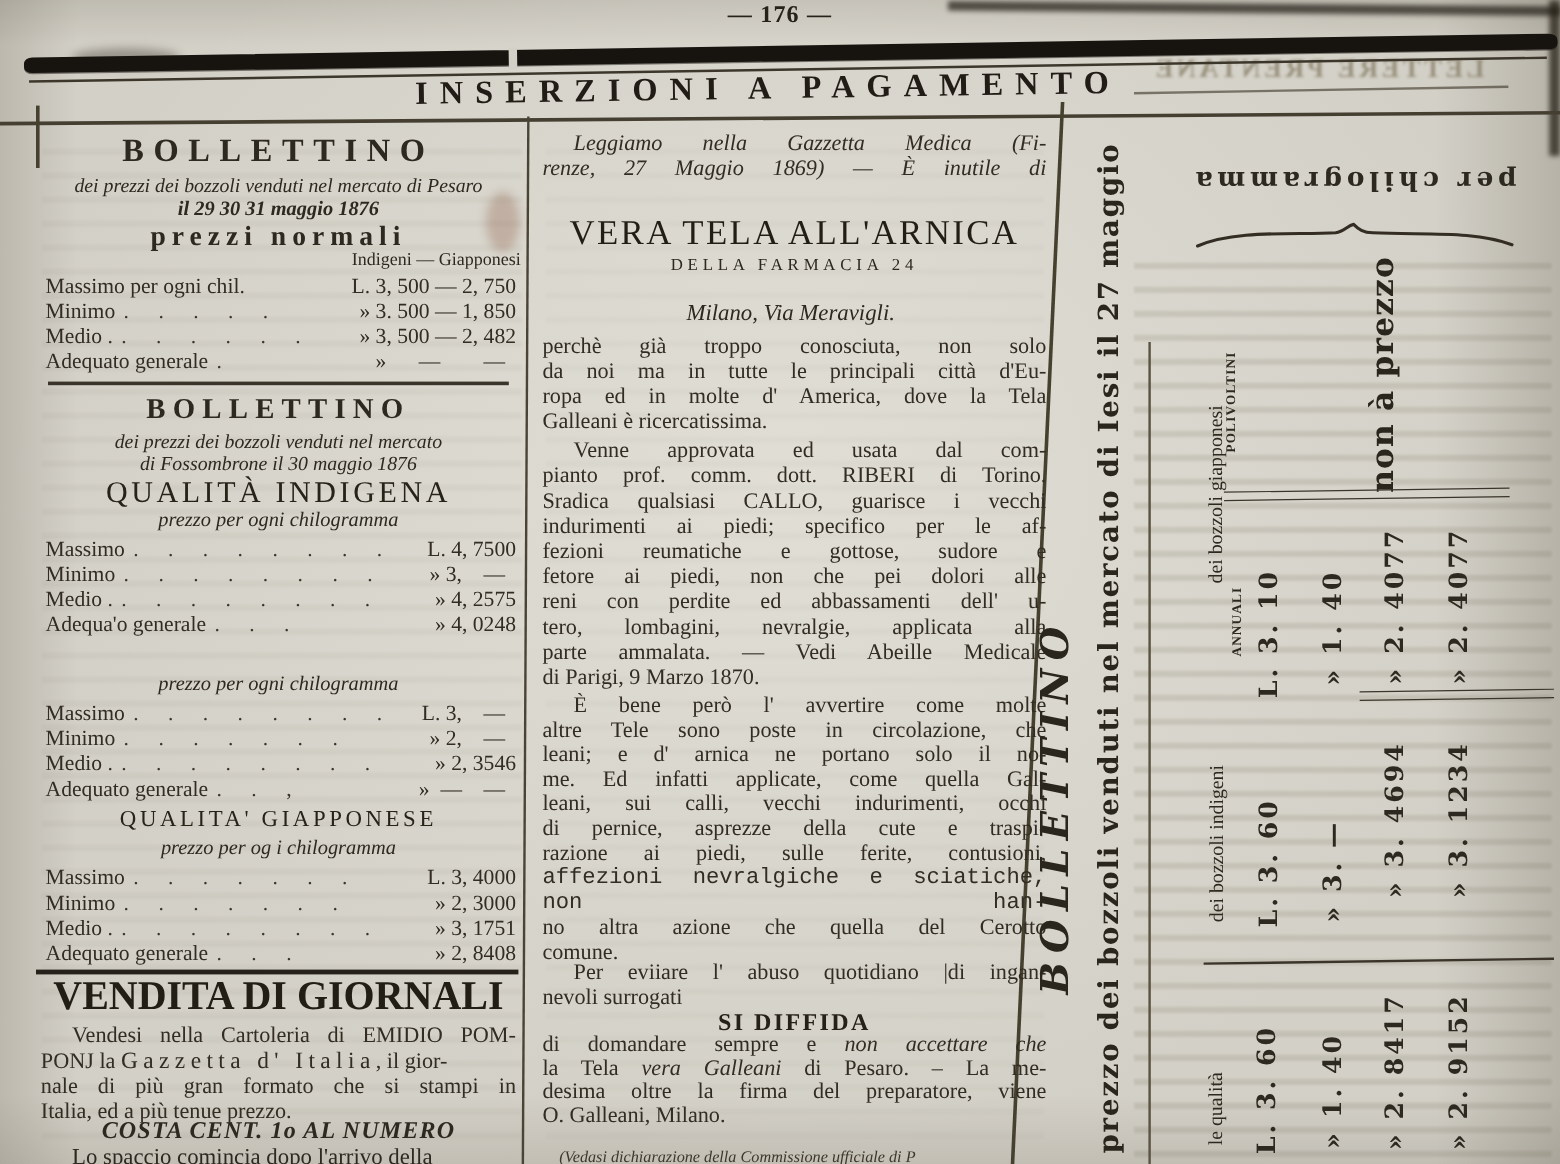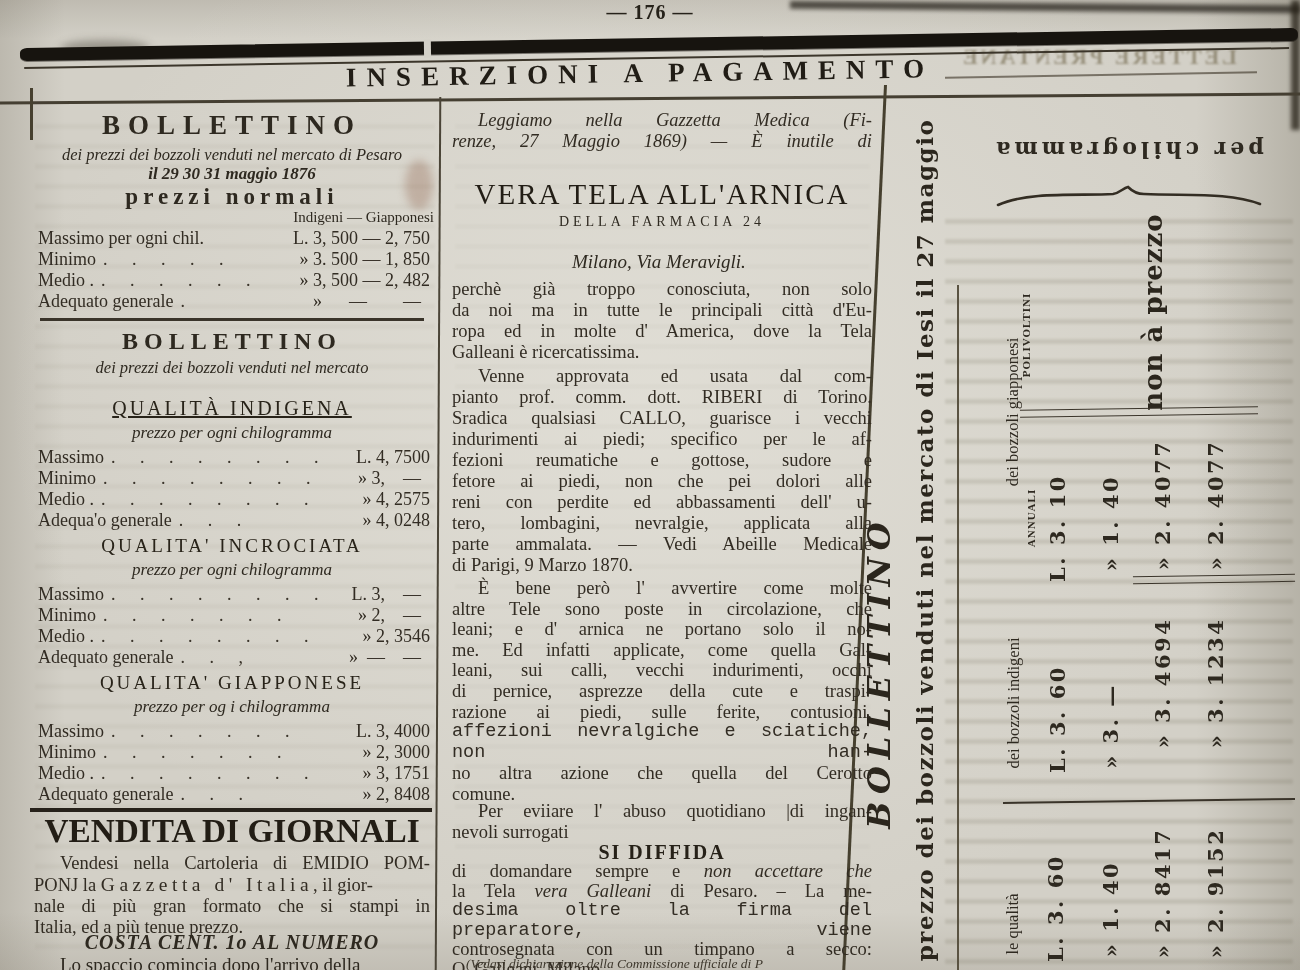--- a/index.html
+++ b/index.html
@@ -103,22 +103,23 @@
     <div class="trow" style="top:291px;">
       <span class="tl">Adequato generale</span>
       <span class="td">.</span>
       <span class="tv">»      —        —  </span>
     </div>
 
     <div class="abs" style="left:10px;top:318px;width:384px;height:2.5px;background:#3a342a;"></div>
 
     <div class="abs c" style="left:0;width:100%;top:328px;font-size:24px;font-weight:bold;letter-spacing:6px;">BOLLETTINO</div>
     <div class="abs c it" style="left:0;width:100%;top:358px;font-size:16.5px;">dei prezzi dei bozzoli venduti nel mercato</div>
-
-    <div class="abs c" style="left:0;width:100%;top:397px;font-size:20px;letter-spacing:3px;color:#282319;text-decoration:underline;">QUALITÀ INDIGENA</div>
+    <div class="abs c it" style="left:0;width:100%;top:377px;font-size:16.5px;">di Fossombrone il 30 maggio 1876</div>
+
+    <div class="abs c" style="left:0;width:100%;top:397px;font-size:25px;letter-spacing:3px;color:#282319;">QUALITÀ INDIGENA</div>
     <div class="abs c it" style="left:0;width:100%;top:423px;font-size:17px;">prezzo per ogni chilogramma</div>
     <div class="trow" style="top:447px;">
       <span class="tl">Massimo</span>
       <span class="td">. . . . . . . .</span>
       <span class="tv">L. 4, 7500</span>
     </div>
     <div class="trow" style="top:468px;">
       <span class="tl">Minimo</span>
       <span class="td">. . . . . . . .</span>
       <span class="tv">» 3,    —  </span>
@@ -127,21 +128,20 @@
       <span class="tl">Medio .</span>
       <span class="td">. . . . . . . .</span>
       <span class="tv">» 4, 2575</span>
     </div>
     <div class="trow" style="top:510px;">
       <span class="tl">Adequa'o generale</span>
       <span class="td">. . .</span>
       <span class="tv">» 4, 0248</span>
     </div>
 
-    <div class="abs c" style="left:0;width:100%;top:535px;font-size:19px;letter-spacing:3px;color:#282319;">QUALITA' INCROCIATA</div>
     <div class="abs c it" style="left:0;width:100%;top:560px;font-size:17px;">prezzo per ogni chilogramma</div>
     <div class="trow" style="top:584px;">
       <span class="tl">Massimo</span>
       <span class="td">. . . . . . . .</span>
       <span class="tv">L. 3,    —  </span>
     </div>
     <div class="trow" style="top:605px;">
       <span class="tl">Minimo</span>
       <span class="td">. . . . . . .</span>
       <span class="tv">» 2,    —  </span>
@@ -246,22 +246,21 @@
 
     <div class="abs c" style="left:0;width:100%;top:841px;font-size:20px;font-weight:bold;letter-spacing:2px;color:#262118;">SI DIFFIDA</div>
 
     <div class="abs" style="left:0;top:862px;width:100%;">
       <div class="ml" style="line-height:19.5px;">
         <span>di domandare sempre e </span><span class="it">non accettare che</span>
       </div>
       <div class="ml" style="line-height:19.5px;">
         <span>la Tela </span><span class="it">vera Galleani</span><span> di Pesaro. – La me-</span>
       </div>
-      <div class="ml" style="line-height:19.5px;font-family:Liberation Mono, monospace;">desima oltre la firma del preparatore, viene</div>
-      <div class="ml" style="line-height:19.5px;">controsegnata con un timpano a secco:</div>
+      <div class="ml" style="line-height:19.5px;">desima oltre la firma del preparatore, viene</div>
       <div class="ml lastl" style="line-height:19.5px;">O. Galleani, Milano.</div>
     </div>
 
     <div class="abs" style="left:14px;top:956px;width:100%;font-size:13.5px;font-style:italic;color:#3d372c;">(Vedasi dichiarazione della Commissione ufficiale di P</div>
   </div>
 
   <div class="abs vrule-thin"></div>
 
   <div class="vtext slab" style="left:879px;top:672px;font-size:32px;font-weight:bold;font-style:italic;letter-spacing:7px;color:#2b261d;">BOLLETTINO</div>
 

